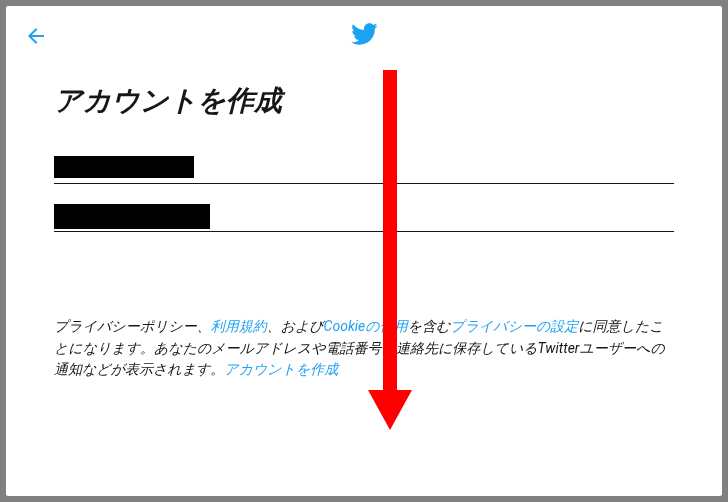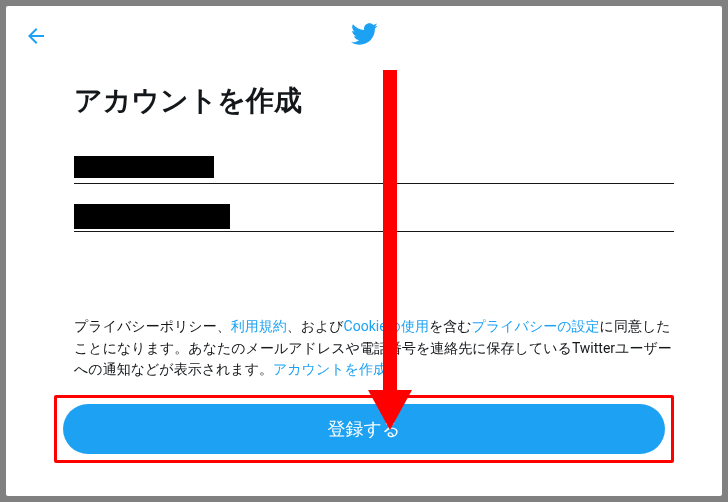--- a/index.html
+++ b/index.html
@@ -43,21 +43,22 @@
     .logo {
       display: flex;
       align-items: center;
       justify-content: center;
     }
     .logo svg {
       width: 28px;
       height: 28px;
     }
     .content {
-      padding: 20px 48px 0 68px;
+      padding: 20px 48px 0 48px;
+      font-style: italic;
     }
     .title {
       font-size: 28px;
       font-weight: 700;
       color: #14171a;
       margin-bottom: 28px;
     }
     .field-group {
       margin-bottom: 8px;
     }
@@ -159,27 +160,20 @@
       <div class="input-line">
         <div class="redacted-2"></div>
       </div>
     </div>
 
     <p class="terms">
       <span>プライバシーポリシー、</span><a href="#">利用規約</a><span>、および</span><a href="#">Cookieの使用</a><span>を含む</span><a href="#">プライバシーの設定</a><span>に同意したことになります。あなたのメールアドレスや電話番号を連絡先に保存しているTwitterユーザーへの通知などが表示されます。</span><a href="#">アカウントを作成</a>
     </p>
   </div>
 
-  <div class="btn-container">
-    <div class="highlight-box">
-      <button class="register-btn">
-        <span>登録する</span>
-      </button>
-    </div>
-  </div>
 
 </div>
 
 <svg class="arrow-overlay" width="80" height="370">
   <defs>
     <marker id="arrowhead" markerWidth="12" markerHeight="12" refX="6" refY="6" orient="auto">
       <path d="M0,0 L12,6 L0,12 Z" fill="#ff0000"></path>
     </marker>
   </defs>
   <line x1="40" y1="0" x2="40" y2="340" stroke="#ff0000" stroke-width="14"></line>

